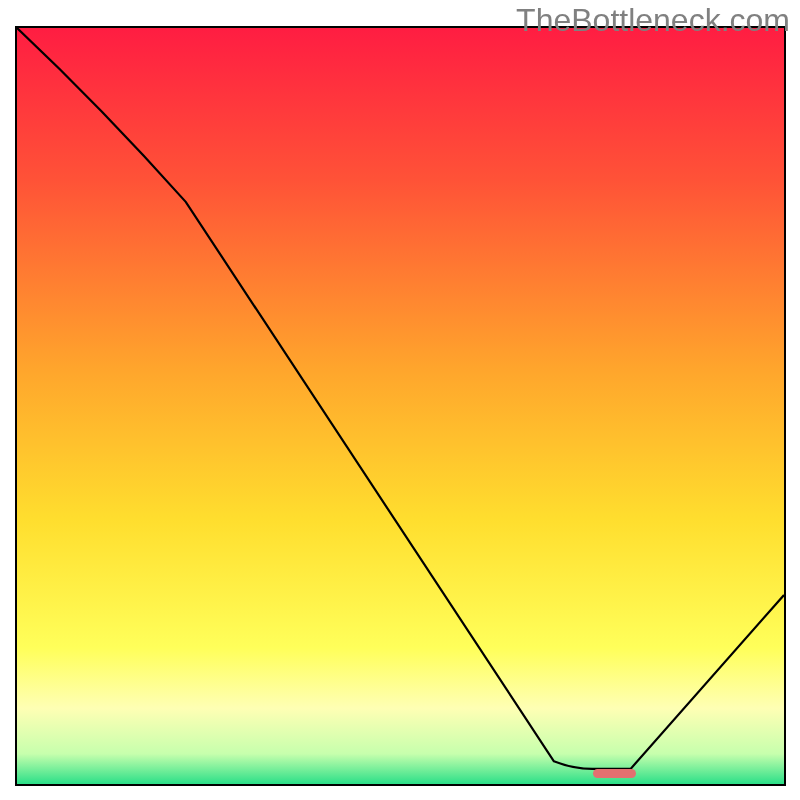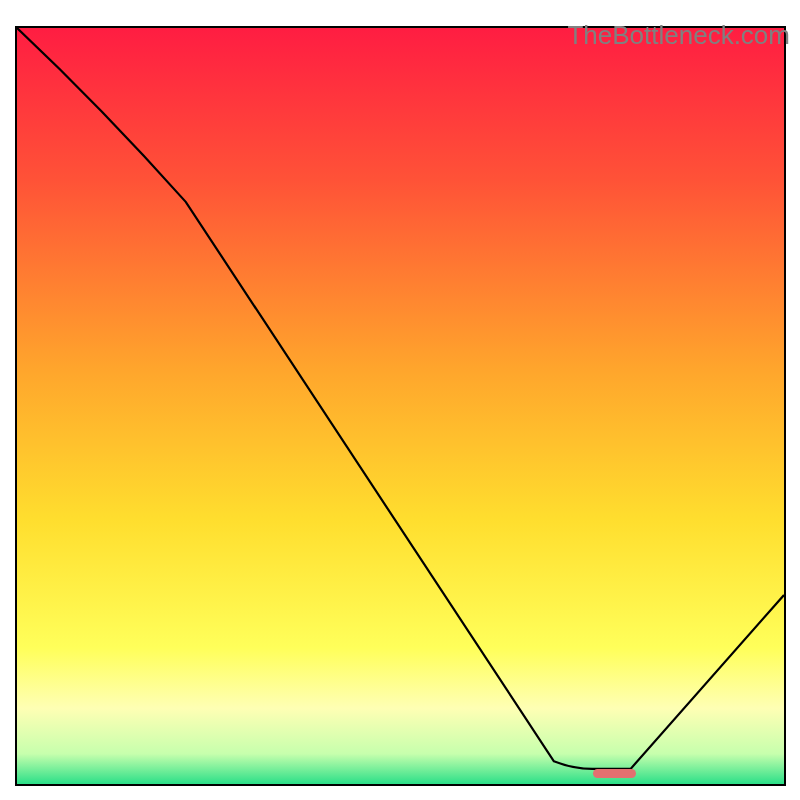--- a/index.html
+++ b/index.html
@@ -1,23 +1,23 @@
 <!DOCTYPE html>
 <html><head>
 <meta charset="utf-8">
 <style>
   * { margin: 0; padding: 0; box-sizing: border-box; }
   html, body { width: 800px; height: 800px; overflow: hidden; background: #fff; }
   .container { position: relative; width: 800px; height: 800px; }
   .watermark {
     position: absolute;
-    top: 20px;
+    top: 2px;
     right: 10px;
     font-family: Arial, Helvetica, sans-serif;
-    font-size: 26px;
+    font-size: 32px;
     color: #808080;
     z-index: 3;
   }
   .plot-area {
     position: absolute;
     left: 15px;
     top: 26px;
     width: 771px;
     height: 760px;
     border: 2px solid #000;

